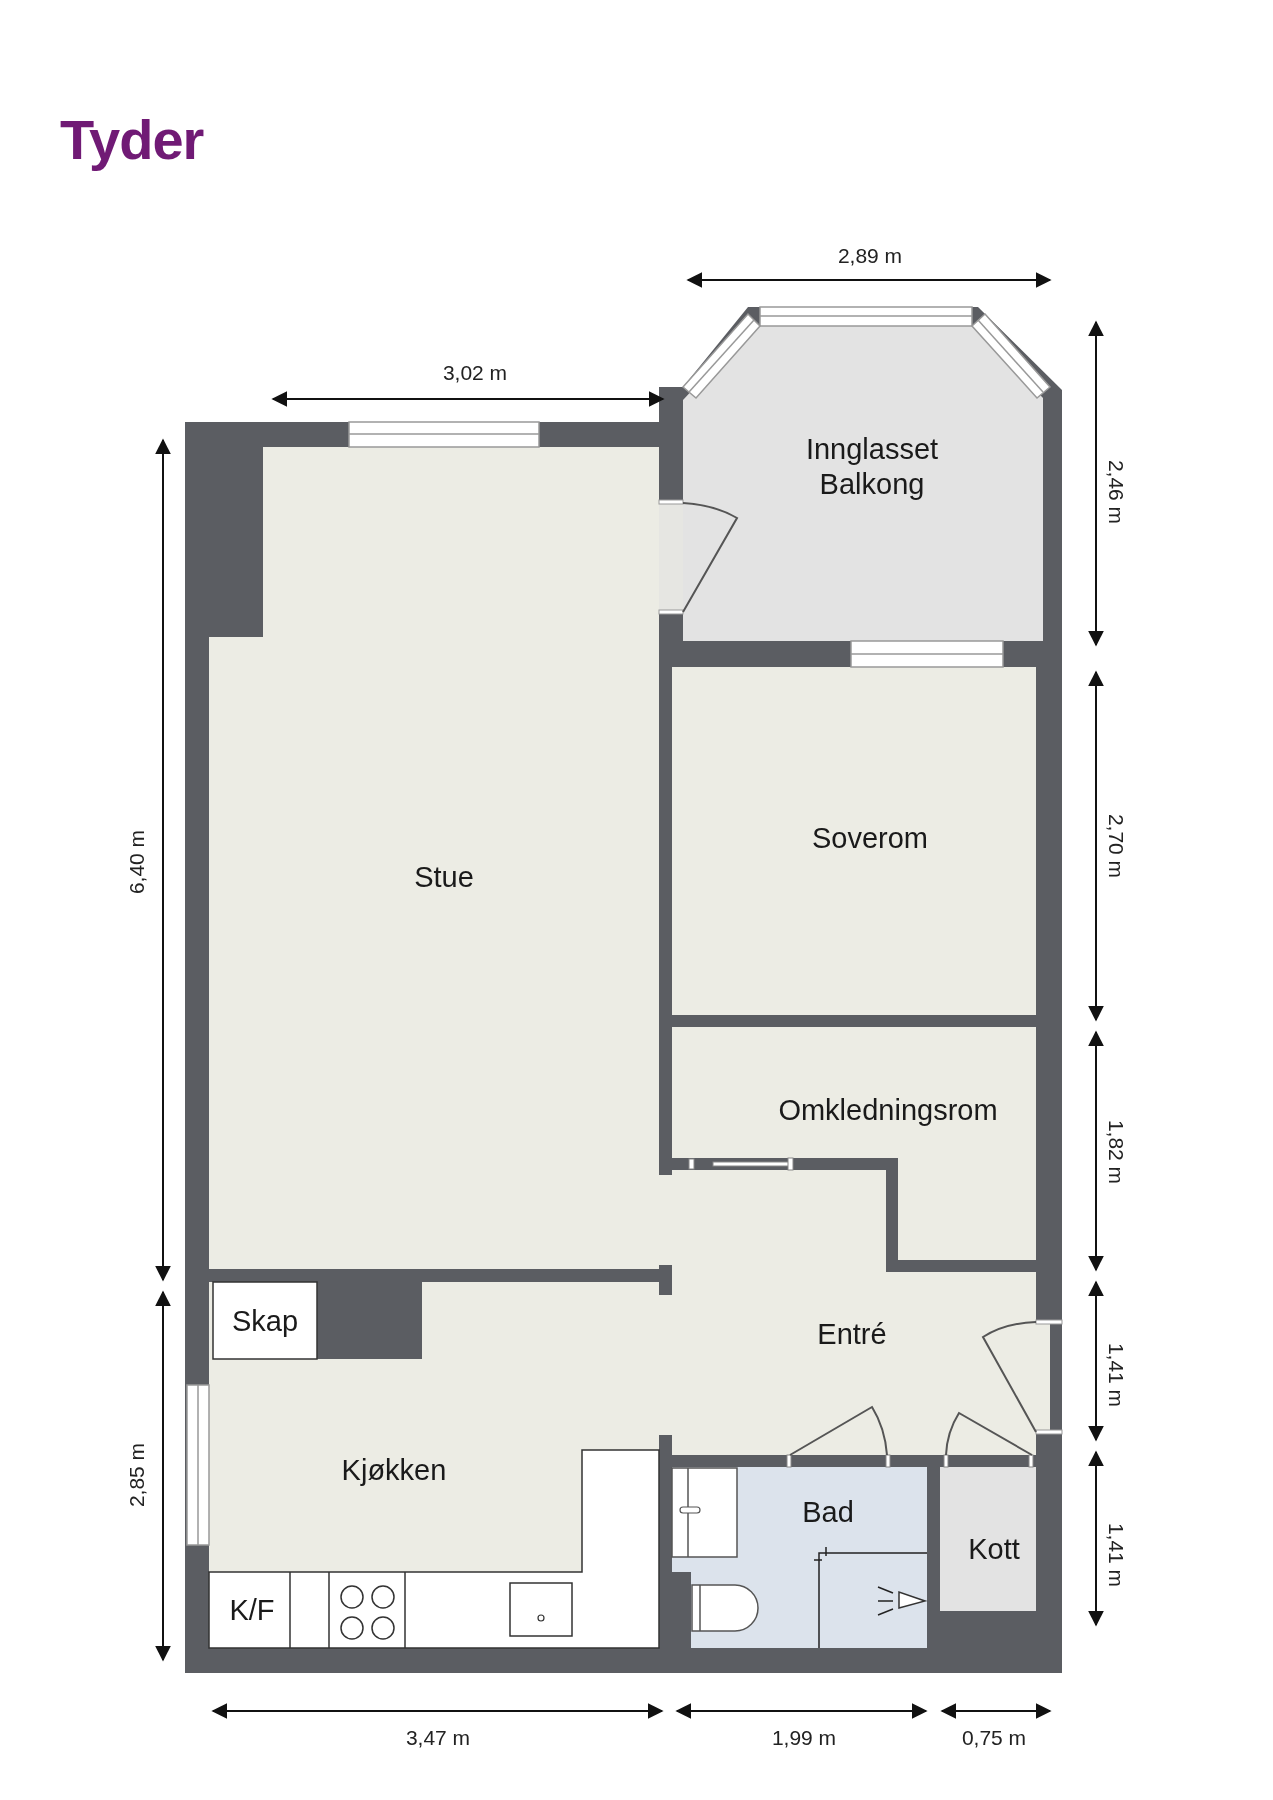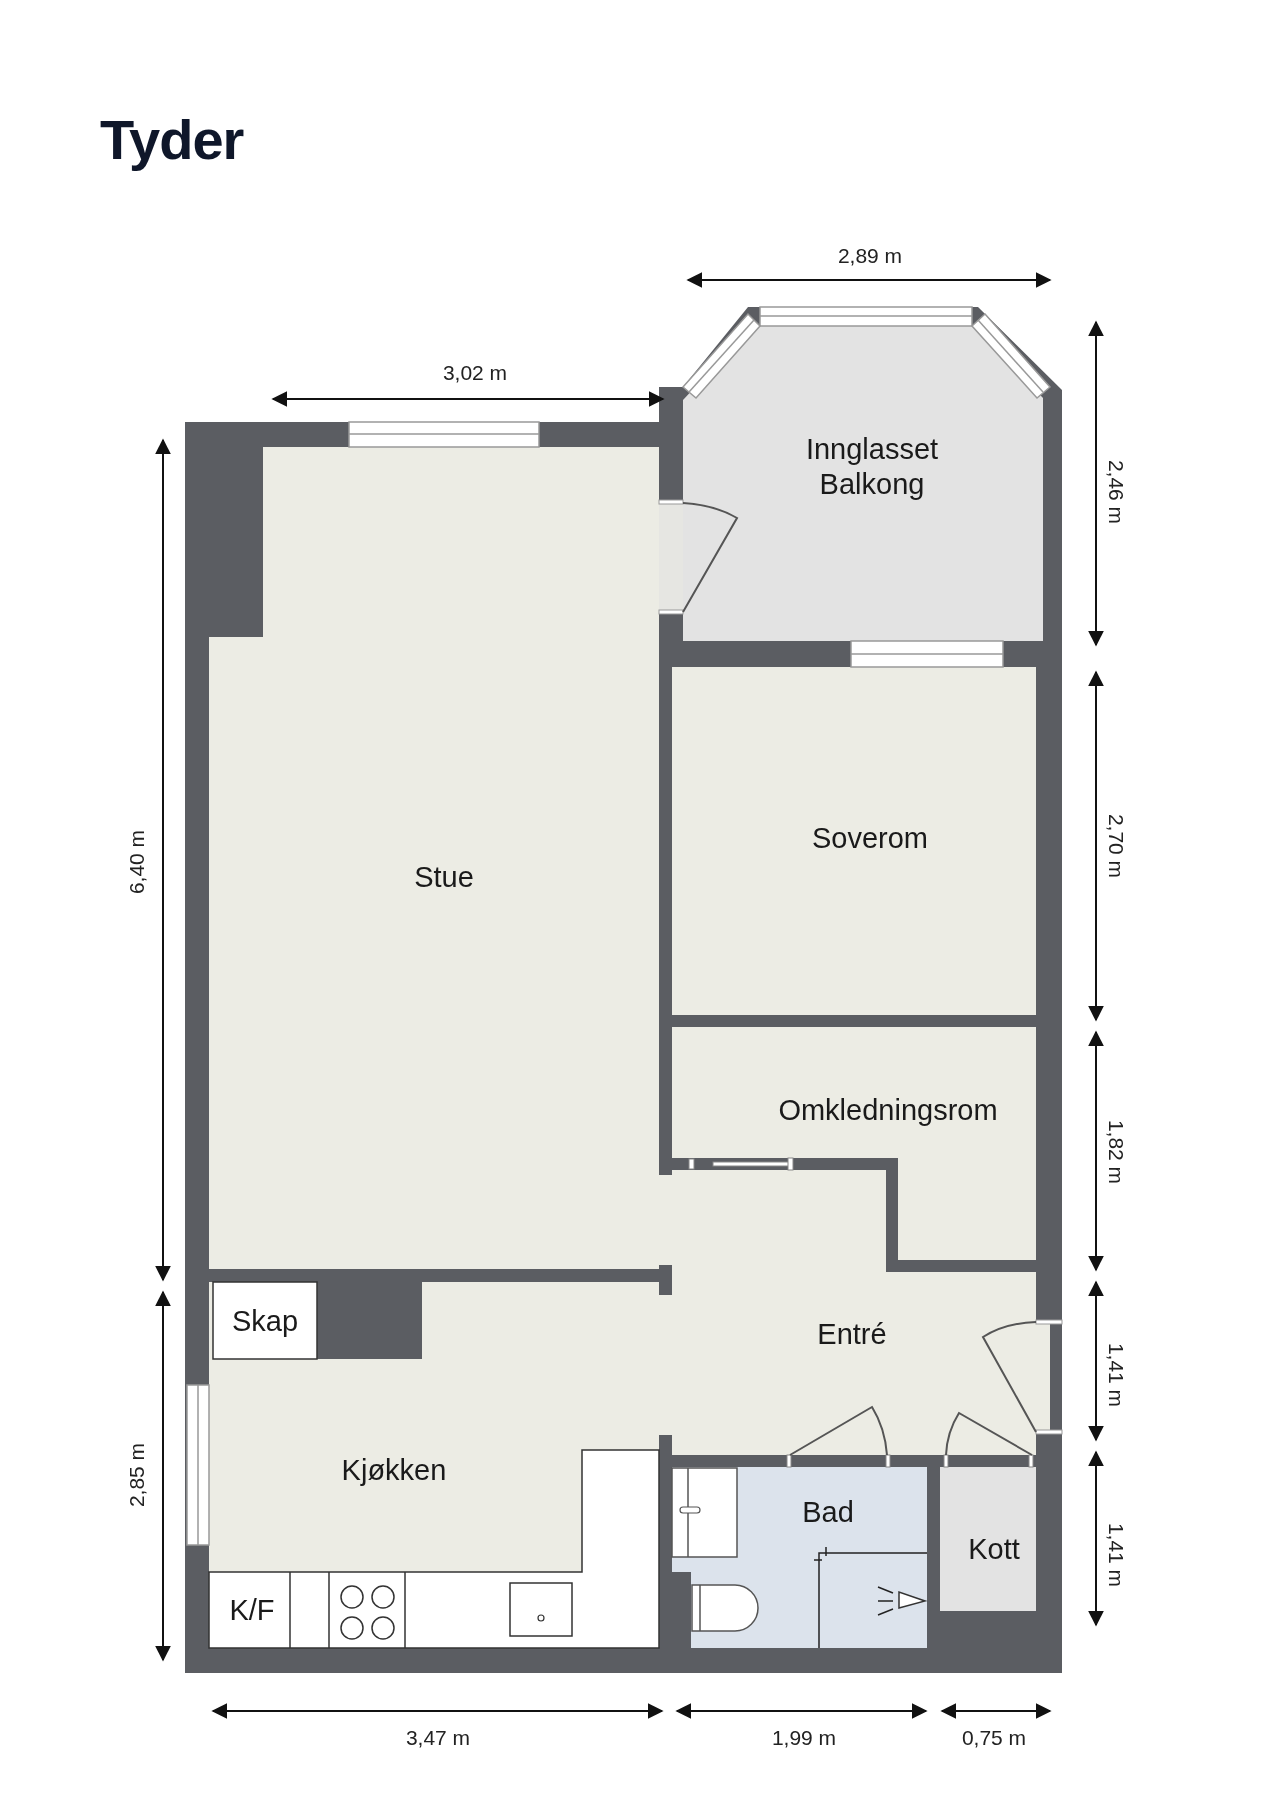--- a/index.html
+++ b/index.html
@@ -1,17 +1,17 @@
 <!DOCTYPE html>
 <html><head>
 <meta charset="utf-8">
 <style>
   html,body{margin:0;padding:0;background:#ffffff;}
   body{width:1273px;height:1800px;position:relative;overflow:hidden;font-family:"Liberation Sans",sans-serif;}
-  .logo{position:absolute;left:60px;top:112px;font-family:"Liberation Sans",sans-serif;font-weight:bold;font-size:56px;color:#0f172a;letter-spacing:-1px;line-height:1;margin-left:40px;}
+  .logo{position:absolute;left:60px;top:112px;font-family:"Liberation Sans",sans-serif;font-weight:bold;font-size:56px;color:#701a75;letter-spacing:-1px;line-height:1;}
   svg{position:absolute;left:0;top:0;}
   .room-label{font-family:"Liberation Sans",sans-serif;font-size:29px;fill:#1a1a1a;text-anchor:middle;}
   .dim-label{font-family:"Liberation Sans",sans-serif;font-size:21px;fill:#222;text-anchor:middle;}
   .fix-label{font-family:"Liberation Sans",sans-serif;font-size:29px;fill:#1a1a1a;text-anchor:middle;}
 </style>
 </head>
 <body>
 
 <div class="logo">Tyder</div>
 

